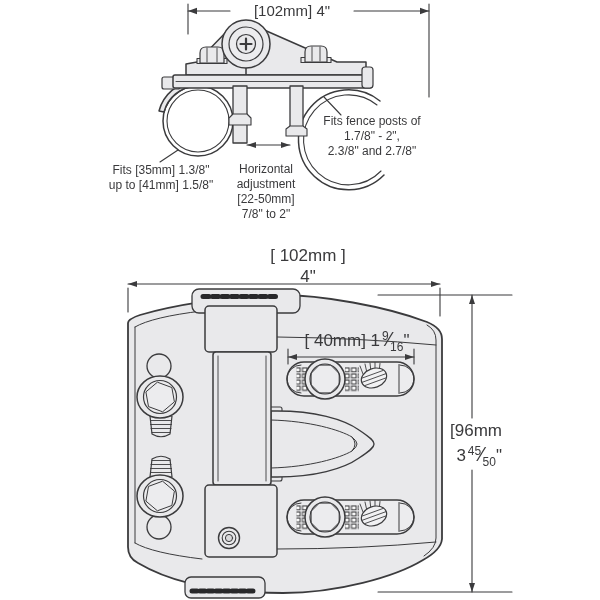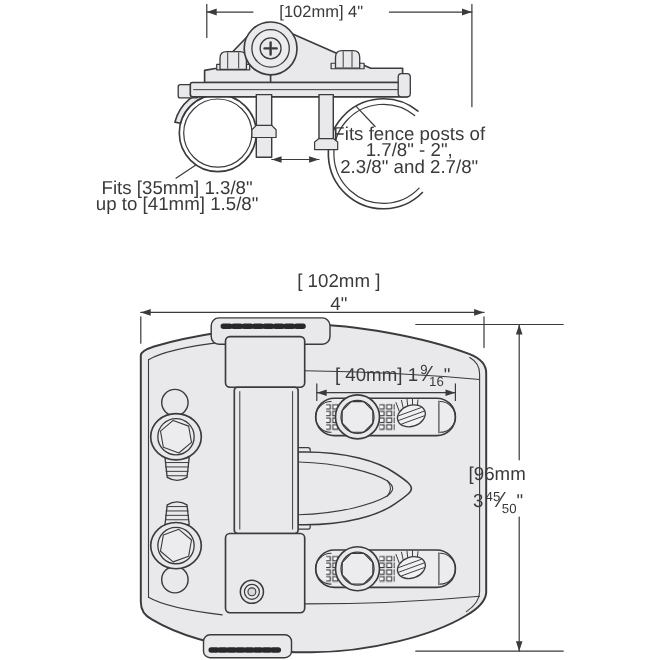--- a/index.html
+++ b/index.html
@@ -1,21 +1,21 @@
 <!DOCTYPE html>
 <html><head>
 <meta charset="utf-8">
 <style>
   html,body{margin:0;padding:0;background:#fff;}
   .stage{position:relative;width:600px;height:600px;background:#ffffff;overflow:hidden;
          font-family:"Liberation Sans",sans-serif;color:#3a3a3c;}
   .stage svg{position:absolute;left:0;top:0;}
   .t{position:absolute;white-space:nowrap;color:#3a3a3c;}
   .tc{transform:translateX(-50%);text-align:center;}
-  .s14{font-size:17px;line-height:15px;font-weight:500;}
+  .s14{font-size:12px;line-height:15px;font-weight:500;}
   .s15{font-size:15px;line-height:16px;font-weight:500;}
   .s18{font-size:17px;line-height:21px;font-weight:500;}
   .frac{margin-left:2px;margin-top:16px;}
   .fn{font-size:12px;vertical-align:6px;}
   .fd{font-size:12px;vertical-align:-5px;}
   .fsl{font-size:20px;margin:0 -1px;}
   .ind{margin-left:4px;}
 </style>
 </head>
 <body>
@@ -185,36 +185,42 @@
   </g>
 </svg>
 
   <div class="t tc s15" style="left:292px;top:3px;">[102mm] 4"</div>
 
   <div class="t tc s14" style="left:161px;top:163px;">
     <div>Fits [35mm] 1.3/8"</div>
     <div>up to [41mm] 1.5/8"</div>
   </div>
 
+  <div class="t tc s14" style="left:266px;top:162px;">
+    <div>Horizontal</div>
+    <div>adjustment</div>
+    <div>[22-50mm]</div>
+    <div>7/8" to 2"</div>
+  </div>
 
   <div class="t tc s14" style="left:372px;top:114px;">
     <div>Fits fence posts of</div>
     <div>1.7/8" - 2",</div>
     <div>2.3/8" and 2.7/8"</div>
   </div>
 
   <div class="t tc s18" style="left:284px;top:245px;margin-left:24px;">
     <div>[ 102mm ]</div>
     <div>4"</div>
   </div>
 
   <div class="t tc s18" style="left:357px;top:326px;">
     <span>[ 40mm] 1</span><span class="frac"><span class="fn">9</span><span class="fsl">⁄</span><span class="fd">16</span></span><span>"</span>
   </div>
 
-  <div class="t s18" style="left:426px;top:420px;">
+  <div class="t s18" style="left:450px;top:420px;text-align:right;">
     <div>[96mm</div>
     <div class="ind">
       <span>3</span><span class="frac"><span class="fn">45</span><span class="fsl">⁄</span><span class="fd">50</span></span><span>"</span>
     </div>
   </div>
 
 </div>
 
 </body></html>

